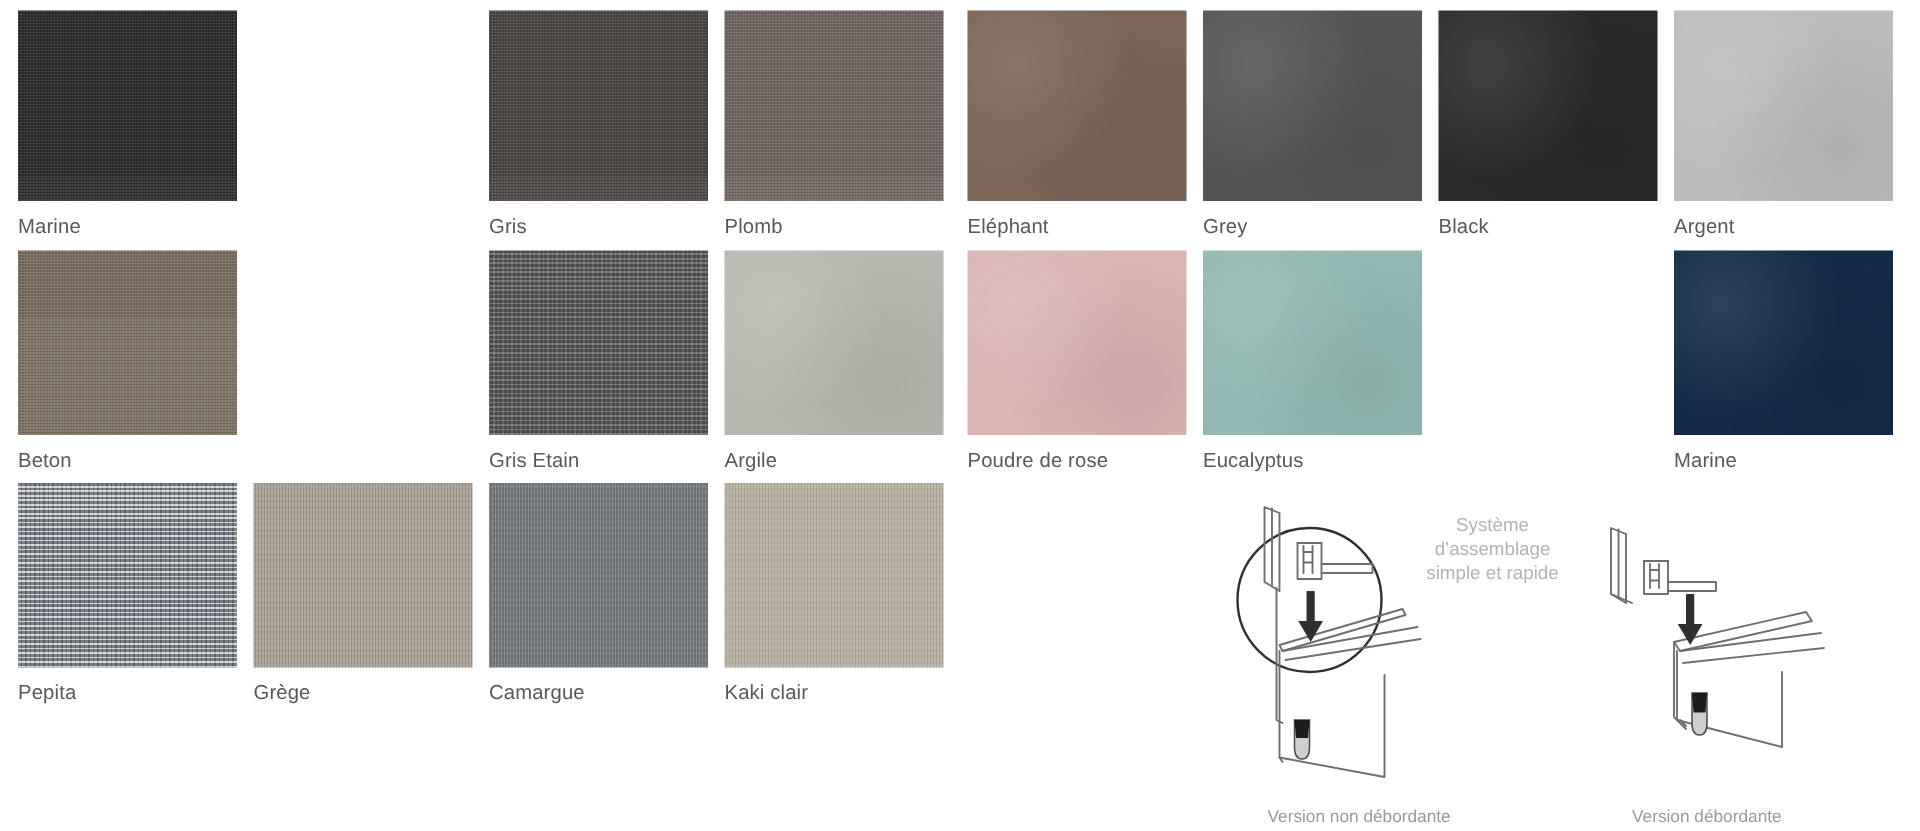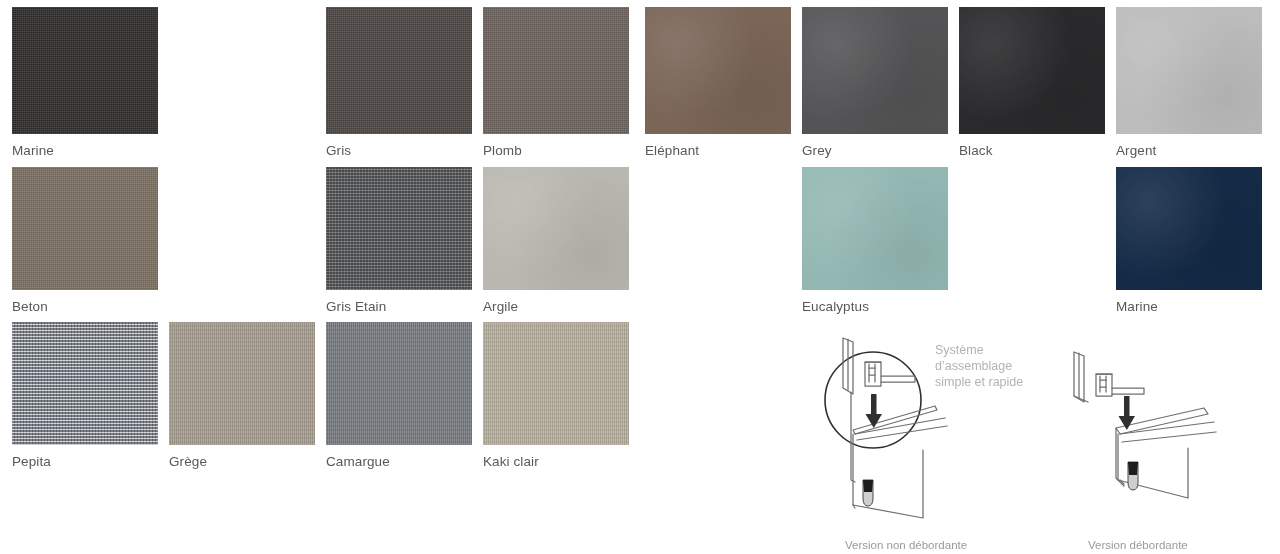--- a/index.html
+++ b/index.html
@@ -129,20 +129,21 @@
     white-space: nowrap;
   }
   .diagram.left  .caption { left: 14px; margin-left: 36px; }
   .diagram.right .caption { left: 50px; }
 
   #assembly-note {
     position: absolute;
     left: 140px;
     top: 12px;
     width: 120px;
+    text-align: center;
     font-size: 12.5px;
     line-height: 16px;
     color: #b3b3b5;
   }
   #assembly-note div { white-space: nowrap; }
 </style>
 </head>
 <body style="background: rgb(255, 255, 255);">
 
 <section id="swatch-grid">
@@ -203,20 +204,26 @@
       <div class="chip" style="background-color: rgb(89, 91, 93);">
           <span class="tex weave-coarse"></span>
         </div>
       <div class="chip-label">Gris Etain</div>
     </div>
     <div class="swatch-cell" style="left:483px">
       <div class="chip" style="background-color: rgb(185, 184, 176);">
           <span class="tex smooth"></span>
         </div>
       <div class="chip-label">Argile</div>
+    </div>
+    <div class="swatch-cell" style="left:645px">
+      <div class="chip" style="background-color: rgb(217, 180, 179);">
+          <span class="tex smooth"></span>
+        </div>
+      <div class="chip-label">Poudre de rose</div>
     </div>
     <div class="swatch-cell" style="left:802px">
       <div class="chip" style="background-color: rgb(147, 184, 179);">
           <span class="tex smooth"></span>
         </div>
       <div class="chip-label">Eucalyptus</div>
     </div>
     <div class="swatch-cell" style="left:1116px">
       <div class="chip" style="background-color: rgb(20, 42, 70);">
           <span class="tex smooth"></span>

